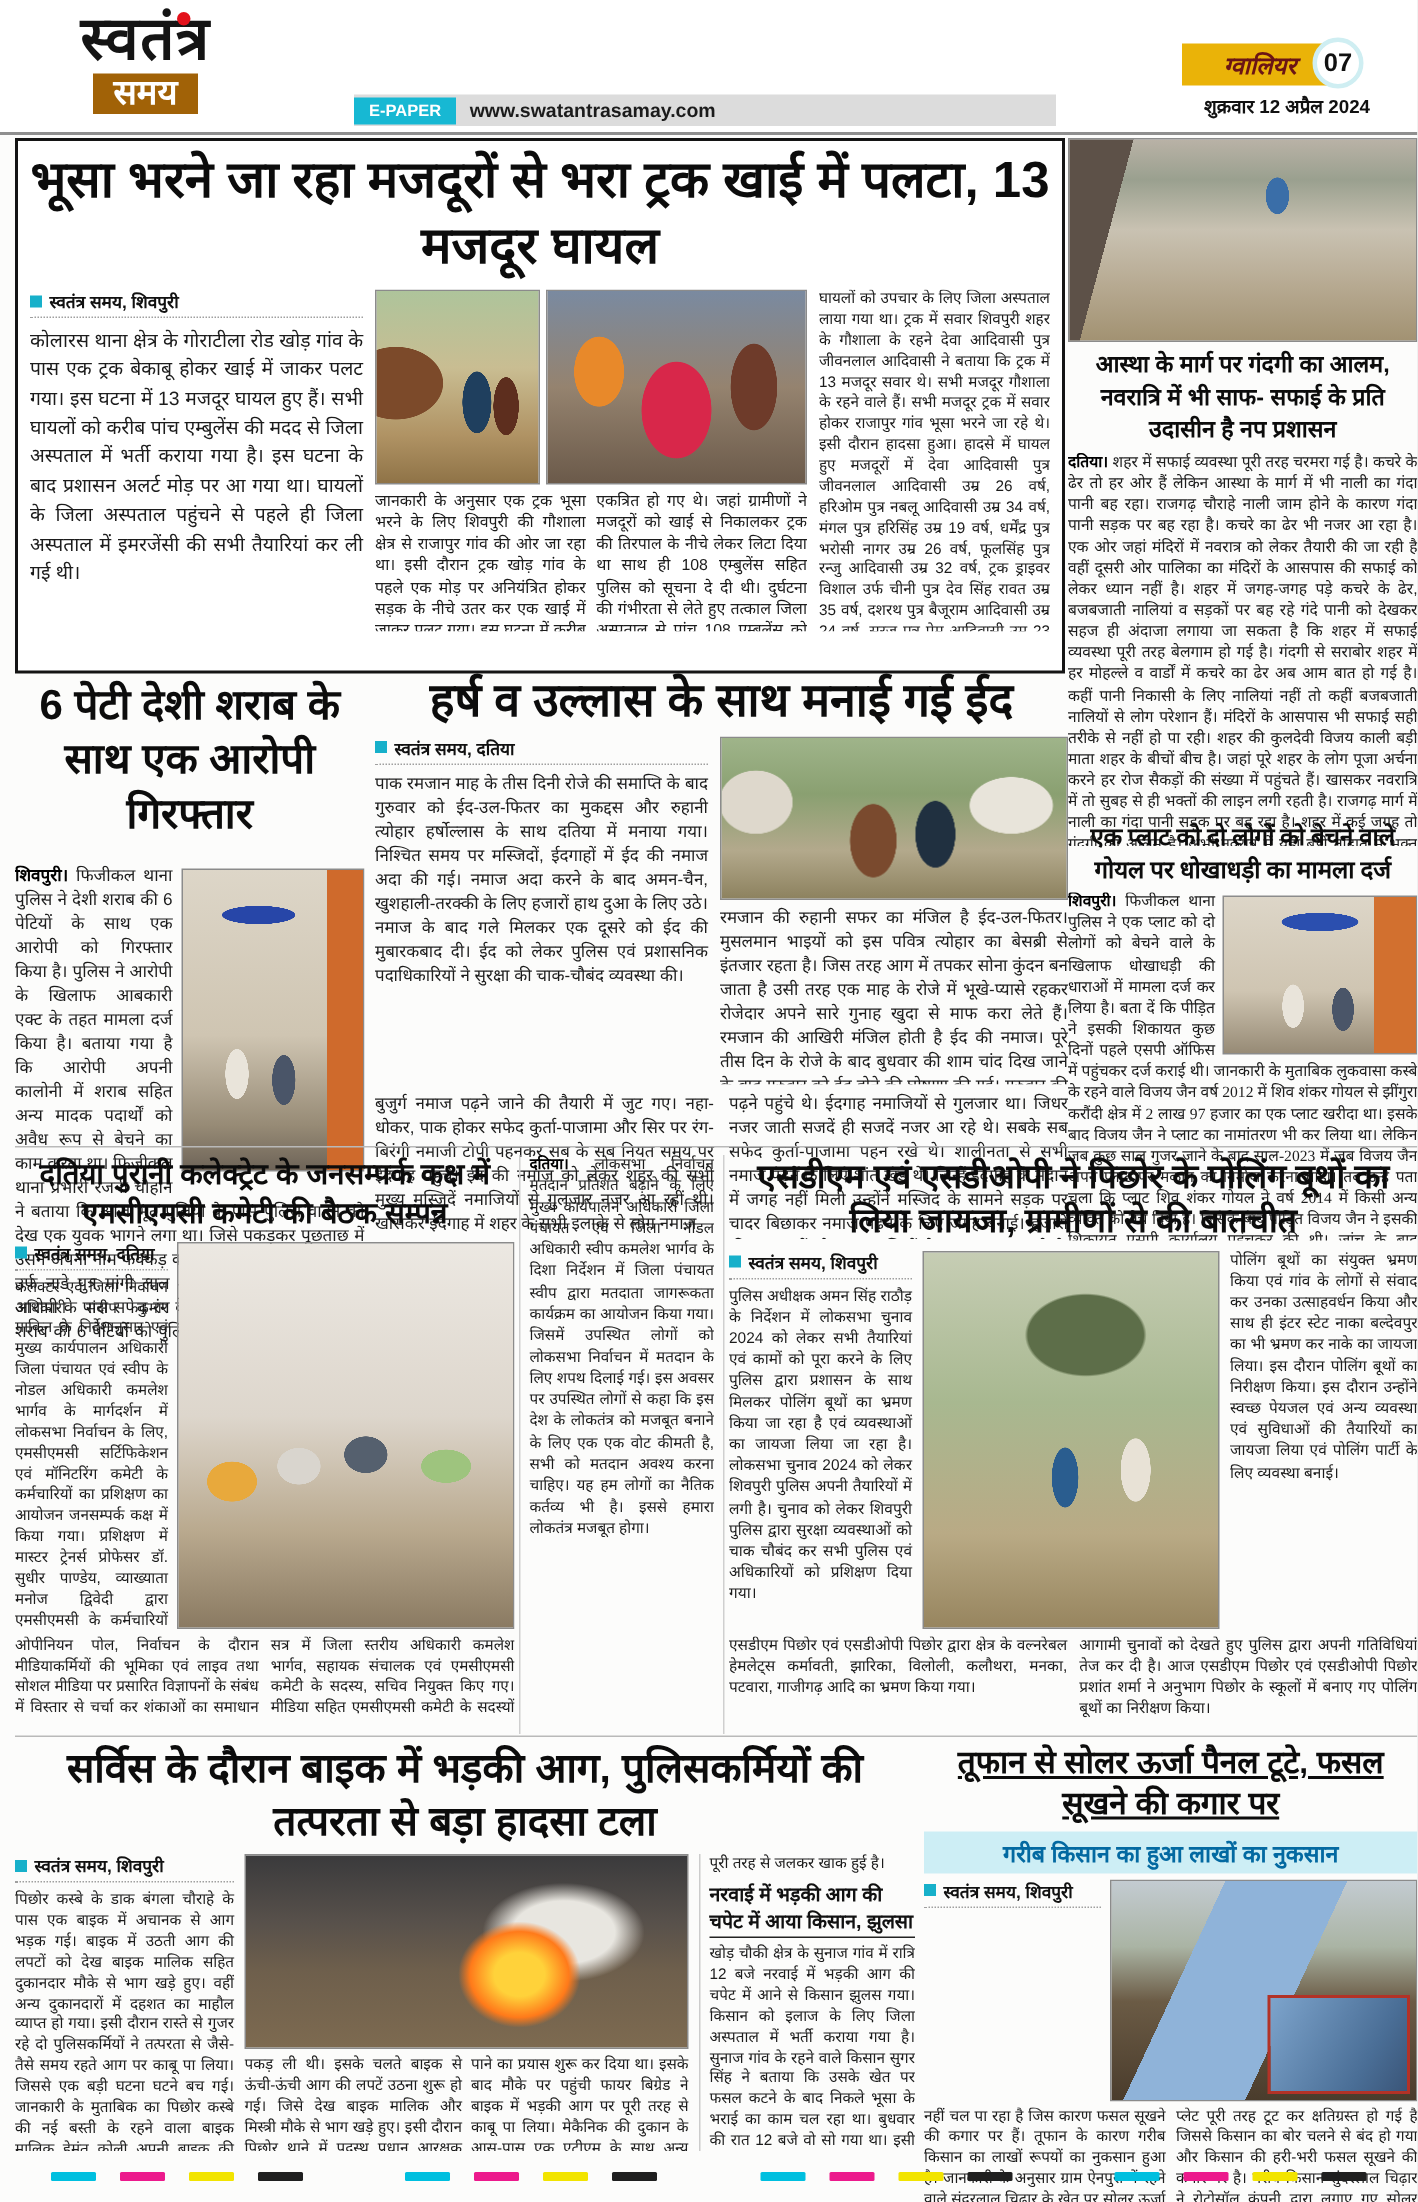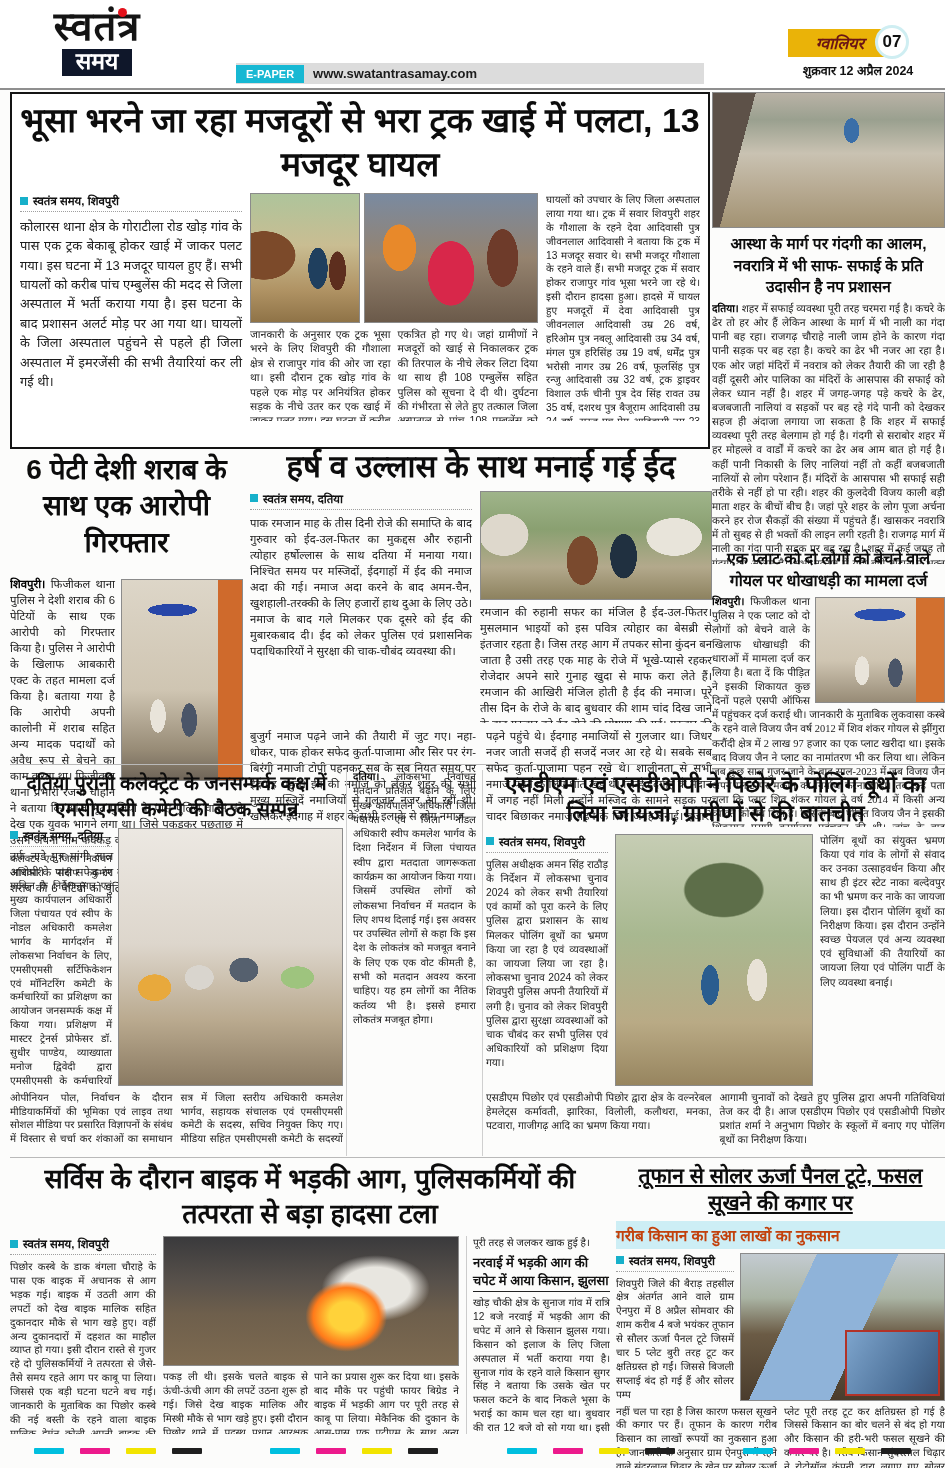--- a/index.html
+++ b/index.html
@@ -4,21 +4,21 @@
 <style>
   html,body{margin:0;padding:0;background:#e8e8e8;}
   .page{position:relative;width:945px;height:1468px;background:#fcfcfb;margin:0 auto;
         font-family:"Liberation Sans","DejaVu Sans",sans-serif;color:#1e1e1e;overflow:hidden;}
 
   
   .masthead{position:absolute;left:0;top:0;width:945px;height:88px;border-bottom:2px solid #8f8f8f;background:#fff;}
   .logo{position:absolute;left:22px;top:6px;width:150px;text-align:center;line-height:1;}
   .logo-top{font-size:40px;font-weight:900;color:#141414;letter-spacing:1px;}
   .logo-dot{position:absolute;left:96px;top:2px;width:9px;height:9px;border-radius:50%;background:#e3111b;}
-  .logo-bottom{display:inline-block;background:#0f172a;color:#fff;font-weight:900;font-size:23px;
+  .logo-bottom{display:inline-block;background:#a16207;color:#fff;font-weight:900;font-size:23px;
                padding:1px 14px 3px;margin-top:3px;}
   .edition-title{position:absolute;left:250px;top:8px;width:445px;text-align:center;
                  font-size:43px;font-weight:800;color:#2d2d2d;}
   .epaper-bar{position:absolute;left:236px;top:63px;width:468px;height:21px;background:#dcdcdc;
               display:flex;align-items:center;}
   .epaper-badge{background:#17b8d3;color:#fff;font-weight:800;font-size:11px;padding:3px 10px;margin-right:9px;}
   .site-url{font-weight:700;font-size:13px;color:#1b1b1b;}
   .city-badge{position:absolute;left:788px;top:29px;width:104px;height:28px;background:#eab308;
               display:flex;align-items:center;justify-content:center;font-weight:800;font-size:16px;
               color:#6b1515;font-style:italic;}
@@ -125,21 +125,21 @@
   .ph-fire{width:100%;height:130px;}
   .bike-midtext{display:flex;gap:6px;flex:1;margin-top:4px;overflow:hidden;}
   .bike-midtext .bt{flex:1;}
   .narwai{flex:1;border-left:1px solid #ccc;padding-left:6px;}
   .narwai-headline{font-size:13px;font-weight:900;text-align:left;line-height:1.35;margin:4px 0;color:#111;
                    border-bottom:1.5px solid #222;padding-bottom:2px;}
 
   
   .solar{position:absolute;left:616px;top:1162px;width:329px;height:280px;}
   .solar-headline{font-size:21px;line-height:1.3;text-decoration:underline;}
-  .solar-sub{background:#cdeef5;font-weight:900;font-size:15.5px;text-align:left;padding:3px 0;margin:4px 0;color:#c2410c;}
+  .solar-sub{background:#cdeef5;font-weight:900;font-size:15.5px;text-align:center;padding:3px 0;margin:4px 0;color:#0369a1;}
   .solar-mid{display:flex;gap:6px;height:148px;overflow:hidden;}
   .solar-col1{width:118px;flex:0 0 auto;}
   .solar .bt{font-size:10.2px;line-height:1.36;}
   .ph-solar{flex:1;height:148px;position:relative;}
   .ph-inset{position:absolute;right:4px;bottom:4px;width:45%;height:42%;border:2px solid #b23227;
             background:linear-gradient(120deg,#7da4cc 0%,#4a6e96 70%,#3a5578 100%);}
   .solar-bottom{display:flex;gap:7px;margin-top:4px;height:70px;overflow:hidden;}
   .solar-bottom .bt{flex:1;}
 
   
@@ -368,21 +368,20 @@
 
   <div class="solar">
     <div class="headline solar-headline">तूफान से सोलर ऊर्जा पैनल टूटे, फसल सूखने की कगार पर</div>
     <div class="solar-sub">गरीब किसान का हुआ लाखों का नुकसान</div>
     <div class="solar-mid">
       <div class="solar-col1">
         <div class="byline">
           <i class="sq"></i>
           <span>स्वतंत्र समय, शिवपुरी</span>
         </div>
-        <p class="bt">शिवपुरी जिले की बैराड़ तहसील क्षेत्र अंतर्गत आने वाले ग्राम ऐनपुरा में 8 अप्रैल सोमवार की शाम करीब 4 बजे भयंकर तूफान से सौलर ऊर्जा पैनल टूटे जिसमें चार 5 प्लेट बुरी तरह टूट कर क्षतिग्रस्त हो गईं। जिससे बिजली सप्लाई बंद हो गई हैं और सोलर पम्प</p>
       </div>
       <div class="photo ph-solar">
         <div class="ph-inset"></div>
       </div>
     </div>
     <div class="solar-bottom">
       <p class="bt">नहीं चल पा रहा है जिस कारण फसल सूखने की कगार पर हैं। तूफान के कारण गरीब किसान का लाखों रूपयों का नुकसान हुआ है। जानकारी के अनुसार ग्राम ऐनपुरा में रहने वाले सुंदरलाल चिढ़ार के खेत पर सोलर ऊर्जा पंप लगभग 2 साल पहले रोटोसॉल कंपनी द्वारा लगवाया गया था। भयंकर तूफान के कारण सोलर पैनल पूरी तरह तहस-नहस हो गया। तूफान इतना तेज था जिससे 4-5 सोलर</p>
       <p class="bt">प्लेट पूरी तरह टूट कर क्षतिग्रस्त हो गई है जिससे किसान का बोर चलने से बंद हो गया और किसान की हरी-भरी फसल सूखने की कगार पर है। गरीब किसान सुंदरलाल चिढ़ार ने रोटोसॉल कंपनी द्वारा लगाए गए सोलर ऊर्जा पंप के तूफान के कारण टूटे हुए पैनलों को जल्द से जल्द बदलने की मांग की है जिससे उसकी फसल सूखने से बच जाएगी और वह अपने परिवार का भरण पोषण कर पाएगा।</p>
     </div>
   </div>

